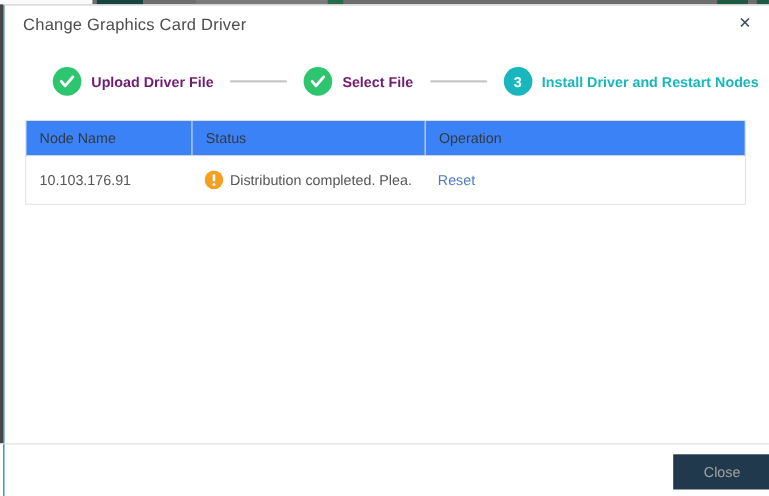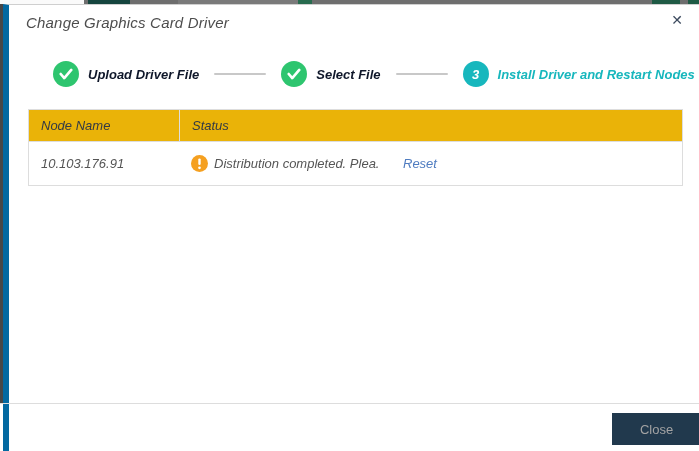--- a/index.html
+++ b/index.html
@@ -18,22 +18,21 @@
   .bg-patch.p3 { left: 178px; width: 120px; background: #7a7a7a; }
   .bg-patch.p4 { left: 298px; width: 14px; background: #276b4e; }
   .bg-patch.p5 { left: 652px; width: 28px; background: #1f5a45; }
   .bg-patch.p6 { left: 688px; width: 11px; background: #1f5a45; }
   .bg-strip-left { position: absolute; left: 0; top: 4px; width: 3px; height: 399px; background: #474747; }
 
   .dialog {
     position: absolute; left: 3px; top: 4px; right: 0; bottom: 0;
     background: #ffffff;
     border-top: 1px solid #cfcfcf;
-    border-left: 6px solid #0369a1;
-    font-style: italic;
+    border-left: 1px solid #0369a1;
   }
 
   .dialog-title {
     position: absolute; left: 17px; top: 9px;
     font-size: 15px; color: #4d4d4d; letter-spacing: 0.2px;
   }
   .close-x {
     position: absolute; right: 16px; top: 8px;
     font-size: 14px; color: #3c4a5e; cursor: pointer; line-height: 1;
     font-weight: bold;
@@ -44,33 +43,33 @@
     position: absolute; left: 44px; top: 56px; height: 26px;
     display: flex; align-items: center; white-space: nowrap;
   }
   .step-circle {
     width: 26px; height: 26px; border-radius: 50%;
     display: flex; align-items: center; justify-content: center;
     flex: 0 0 auto;
   }
   .step-circle.done { background: #2ec56f; }
   .step-circle.active { background: #17b7bd; color: #fff; font-size: 13px; font-weight: bold; }
-  .step-label { margin-left: 9px; font-size: 13px; font-weight: bold; color: #0f172a; }
+  .step-label { margin-left: 9px; font-size: 13px; font-weight: bold; color: #701a75; }
   .step-label.active { color: #17b7bd; }
   .step-connector {
     width: 52px; height: 2px; background: #c8c8c8; border-radius: 1px;
     margin: 0 15px; flex: 0 0 auto;
   }
 
   
   .table {
     position: absolute; left: 19px; top: 104px; width: 655px;
     border: 1px solid #ddd; font-size: 13px;
   }
-  .thead { display: flex; background: #eab308; border-bottom: 1px solid #ddd; color: #333a45; align-items: center; }
+  .thead { display: flex; background: #3b82f6; border-bottom: 1px solid #ddd; color: #333a45; align-items: center; }
   .th { padding: 8px 12px; }
   .th + .th { border-left: 1px solid #ddd; }
   .col-1 { width: 118px; flex: 0 0 auto; }
   .col-2 { width: 212px; flex: 0 0 auto; margin-left: 32px; }
   .col-3 { flex: 1 1 auto; }
   .trow { display: flex; background: #fff; color: #555; align-items: center; }
   .td { padding: 13px 12px; display: flex; align-items: center; }
   .warn-icon { width: 17px; height: 17px; flex: 0 0 auto; margin-right: 6px; display: block; }
   .status-text { overflow: hidden; white-space: nowrap; }
   .op-link { color: #4f7cc0; text-decoration: none; cursor: pointer; }
@@ -125,20 +124,21 @@
     <div class="step-connector"></div>
 
     <div class="step-circle active">3</div>
     <span class="step-label active">Install Driver and Restart Nodes</span>
   </div>
 
   <div class="table">
     <div class="thead">
       <div class="th col-1">Node Name</div>
       <div class="th col-2">Status</div>
+      <div class="th col-3">Operation</div>
     </div>
     <div class="trow">
       <div class="td col-1">10.103.176.91</div>
       <div class="td col-2">
         <svg class="warn-icon" viewBox="0 0 17 17">
           <circle cx="8.5" cy="8.5" r="8.5" fill="#f5a020"></circle>
           <rect x="7.3" y="3.4" width="2.4" height="6.6" rx="1.2" fill="#ffffff"></rect>
           <circle cx="8.5" cy="12.8" r="1.35" fill="#ffffff"></circle>
         </svg>
         <span class="status-text">Distribution completed. Plea...</span>

